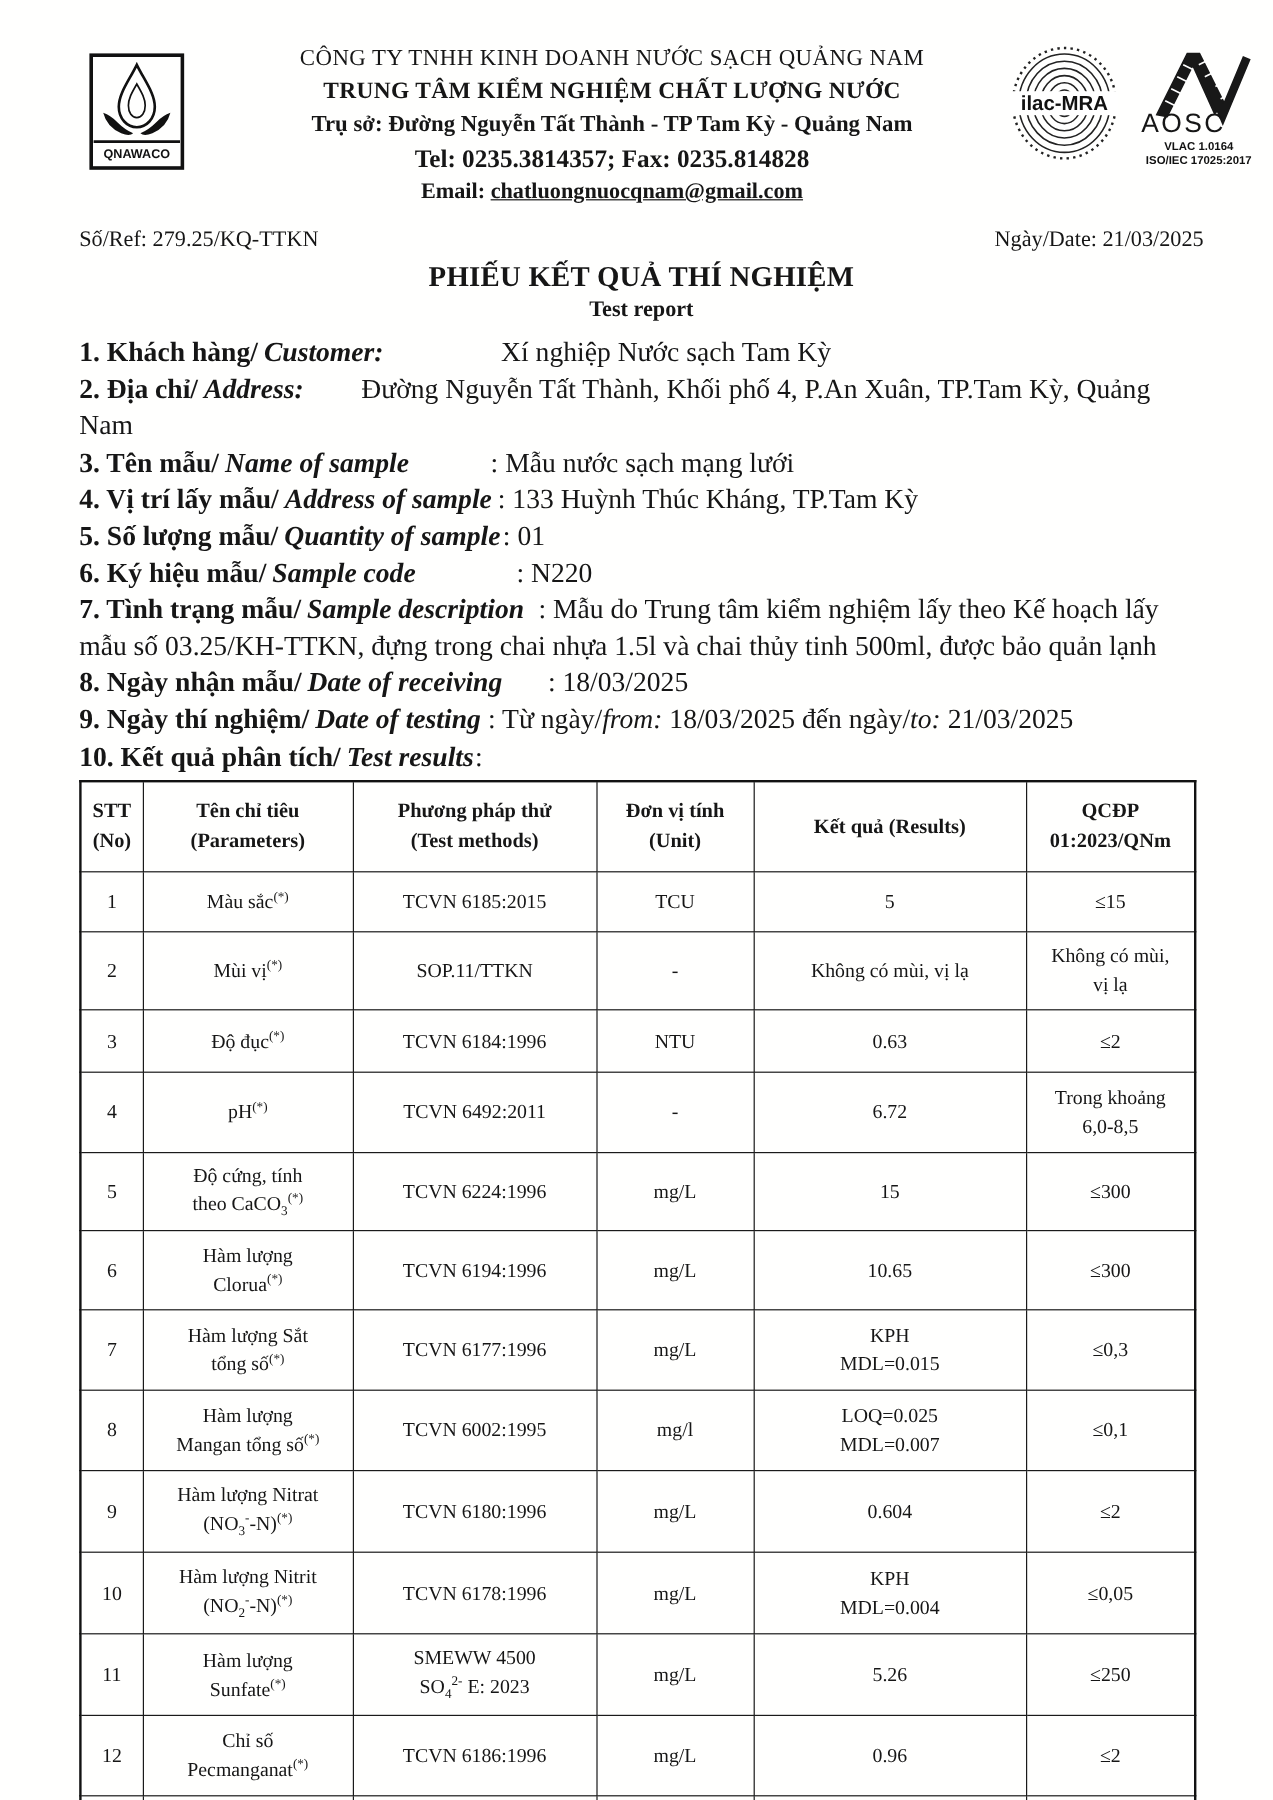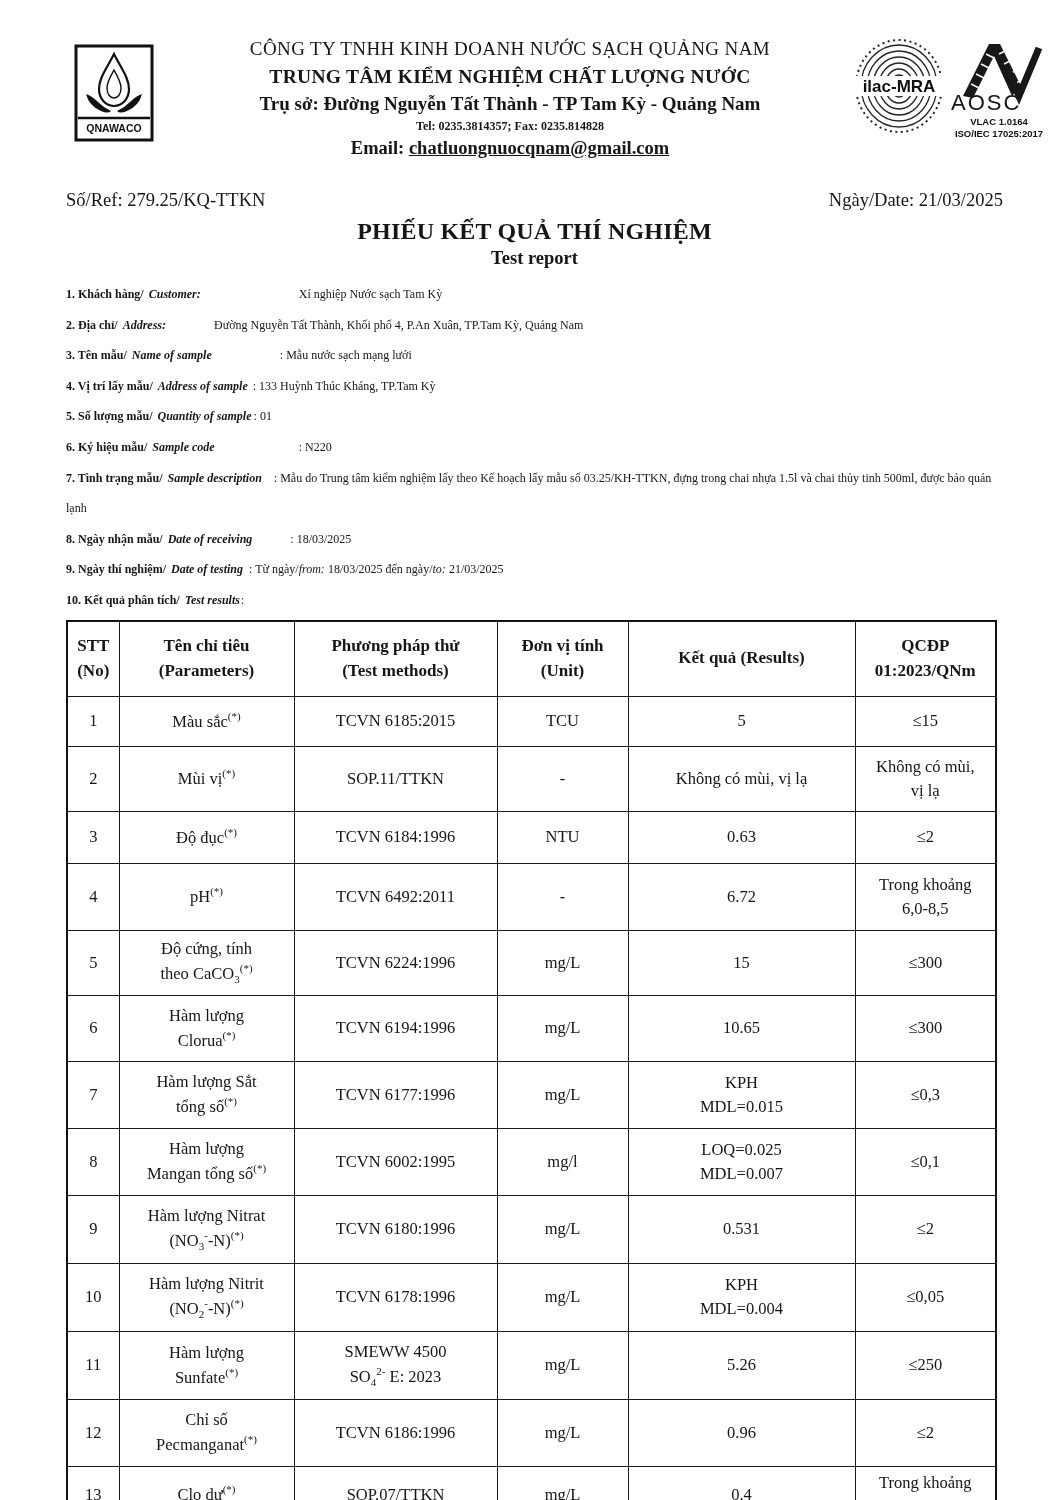--- a/index.html
+++ b/index.html
@@ -10,33 +10,33 @@
     color:#161616;
     font-family:"Liberation Serif","DejaVu Serif",serif;
     overflow:hidden;
   }
   
   .logo-left{position:absolute;left:54px;top:44px;padding-left:20px;}
   .header-center{position:absolute;left:148px;top:36px;width:724px;text-align:center;line-height:1.42;}
   .hc-l1{font-size:19px;letter-spacing:.4px;}
   .hc-l2{font-size:19.5px;font-weight:bold;letter-spacing:.3px;}
   .hc-l3{font-size:19px;font-weight:bold;}
-  .hc-l4{font-size:12px;font-weight:bold;}
+  .hc-l4{font-size:21px;font-weight:bold;}
   .hc-l5{font-size:18.5px;font-weight:bold;}
   .hc-l5 .email{text-decoration:underline;font-family:Liberation Serif, serif;}
-  .logo-right{position:absolute;right:12px;top:34px;display:flex;align-items:flex-start;gap:4px;}
+  .logo-right{position:absolute;right:12px;top:34px;display:flex;align-items:flex-start;gap:16px;}
   svg text{font-family:"Liberation Sans","DejaVu Sans",sans-serif;}
   
   .flow{padding:190px 58px 0 66px;}
   .ref-row{display:flex;justify-content:space-between;font-size:18.5px;}
   .doc-title{text-align:center;font-size:24px;font-weight:bold;margin-top:7px;letter-spacing:.2px;}
   .doc-subtitle{text-align:center;font-size:18.5px;font-weight:bold;margin-top:3px;}
   
   .info-list{margin-top:10px;}
-  .info-line{margin:0;padding:0;font-size:12px;line-height:30.6px;}
+  .info-line{margin:0;padding:0;font-size:23px;line-height:30.6px;}
   .lbl-vi{font-weight:bold;}
   .lbl-en{font-weight:bold;font-style:italic;margin-left:5px;}
   .val{font-weight:normal;}
   .info-line:nth-child(1) .val{margin-left:98px;}
   .info-line:nth-child(2) .val{margin-left:48px;}
   .info-line:nth-child(3) .val{margin-left:68px;}
   .info-line:nth-child(4) .val{margin-left:5px;}
   .info-line:nth-child(5) .val{margin-left:2px;}
   .info-line:nth-child(6) .val{margin-left:84px;}
   .info-line:nth-child(7) .val{margin-left:12px;}
@@ -243,21 +243,21 @@
             <td>TCVN 6002:1995</td>
             <td>mg/l</td>
             <td>LOQ=0.025<br>MDL=0.007</td>
             <td>≤0,1</td>
           </tr>
           <tr>
             <td>9</td>
             <td>Hàm lượng Nitrat<br>(NO<sub>3</sub><sup>-</sup>-N)<sup>(*)</sup></td>
             <td>TCVN 6180:1996</td>
             <td>mg/L</td>
-            <td>0.531</td>
+            <td>0.604</td>
             <td>≤2</td>
           </tr>
           <tr>
             <td>10</td>
             <td>Hàm lượng Nitrit<br>(NO<sub>2</sub><sup>-</sup>-N)<sup>(*)</sup></td>
             <td>TCVN 6178:1996</td>
             <td>mg/L</td>
             <td>KPH<br>MDL=0.004</td>
             <td>≤0,05</td>
           </tr>

